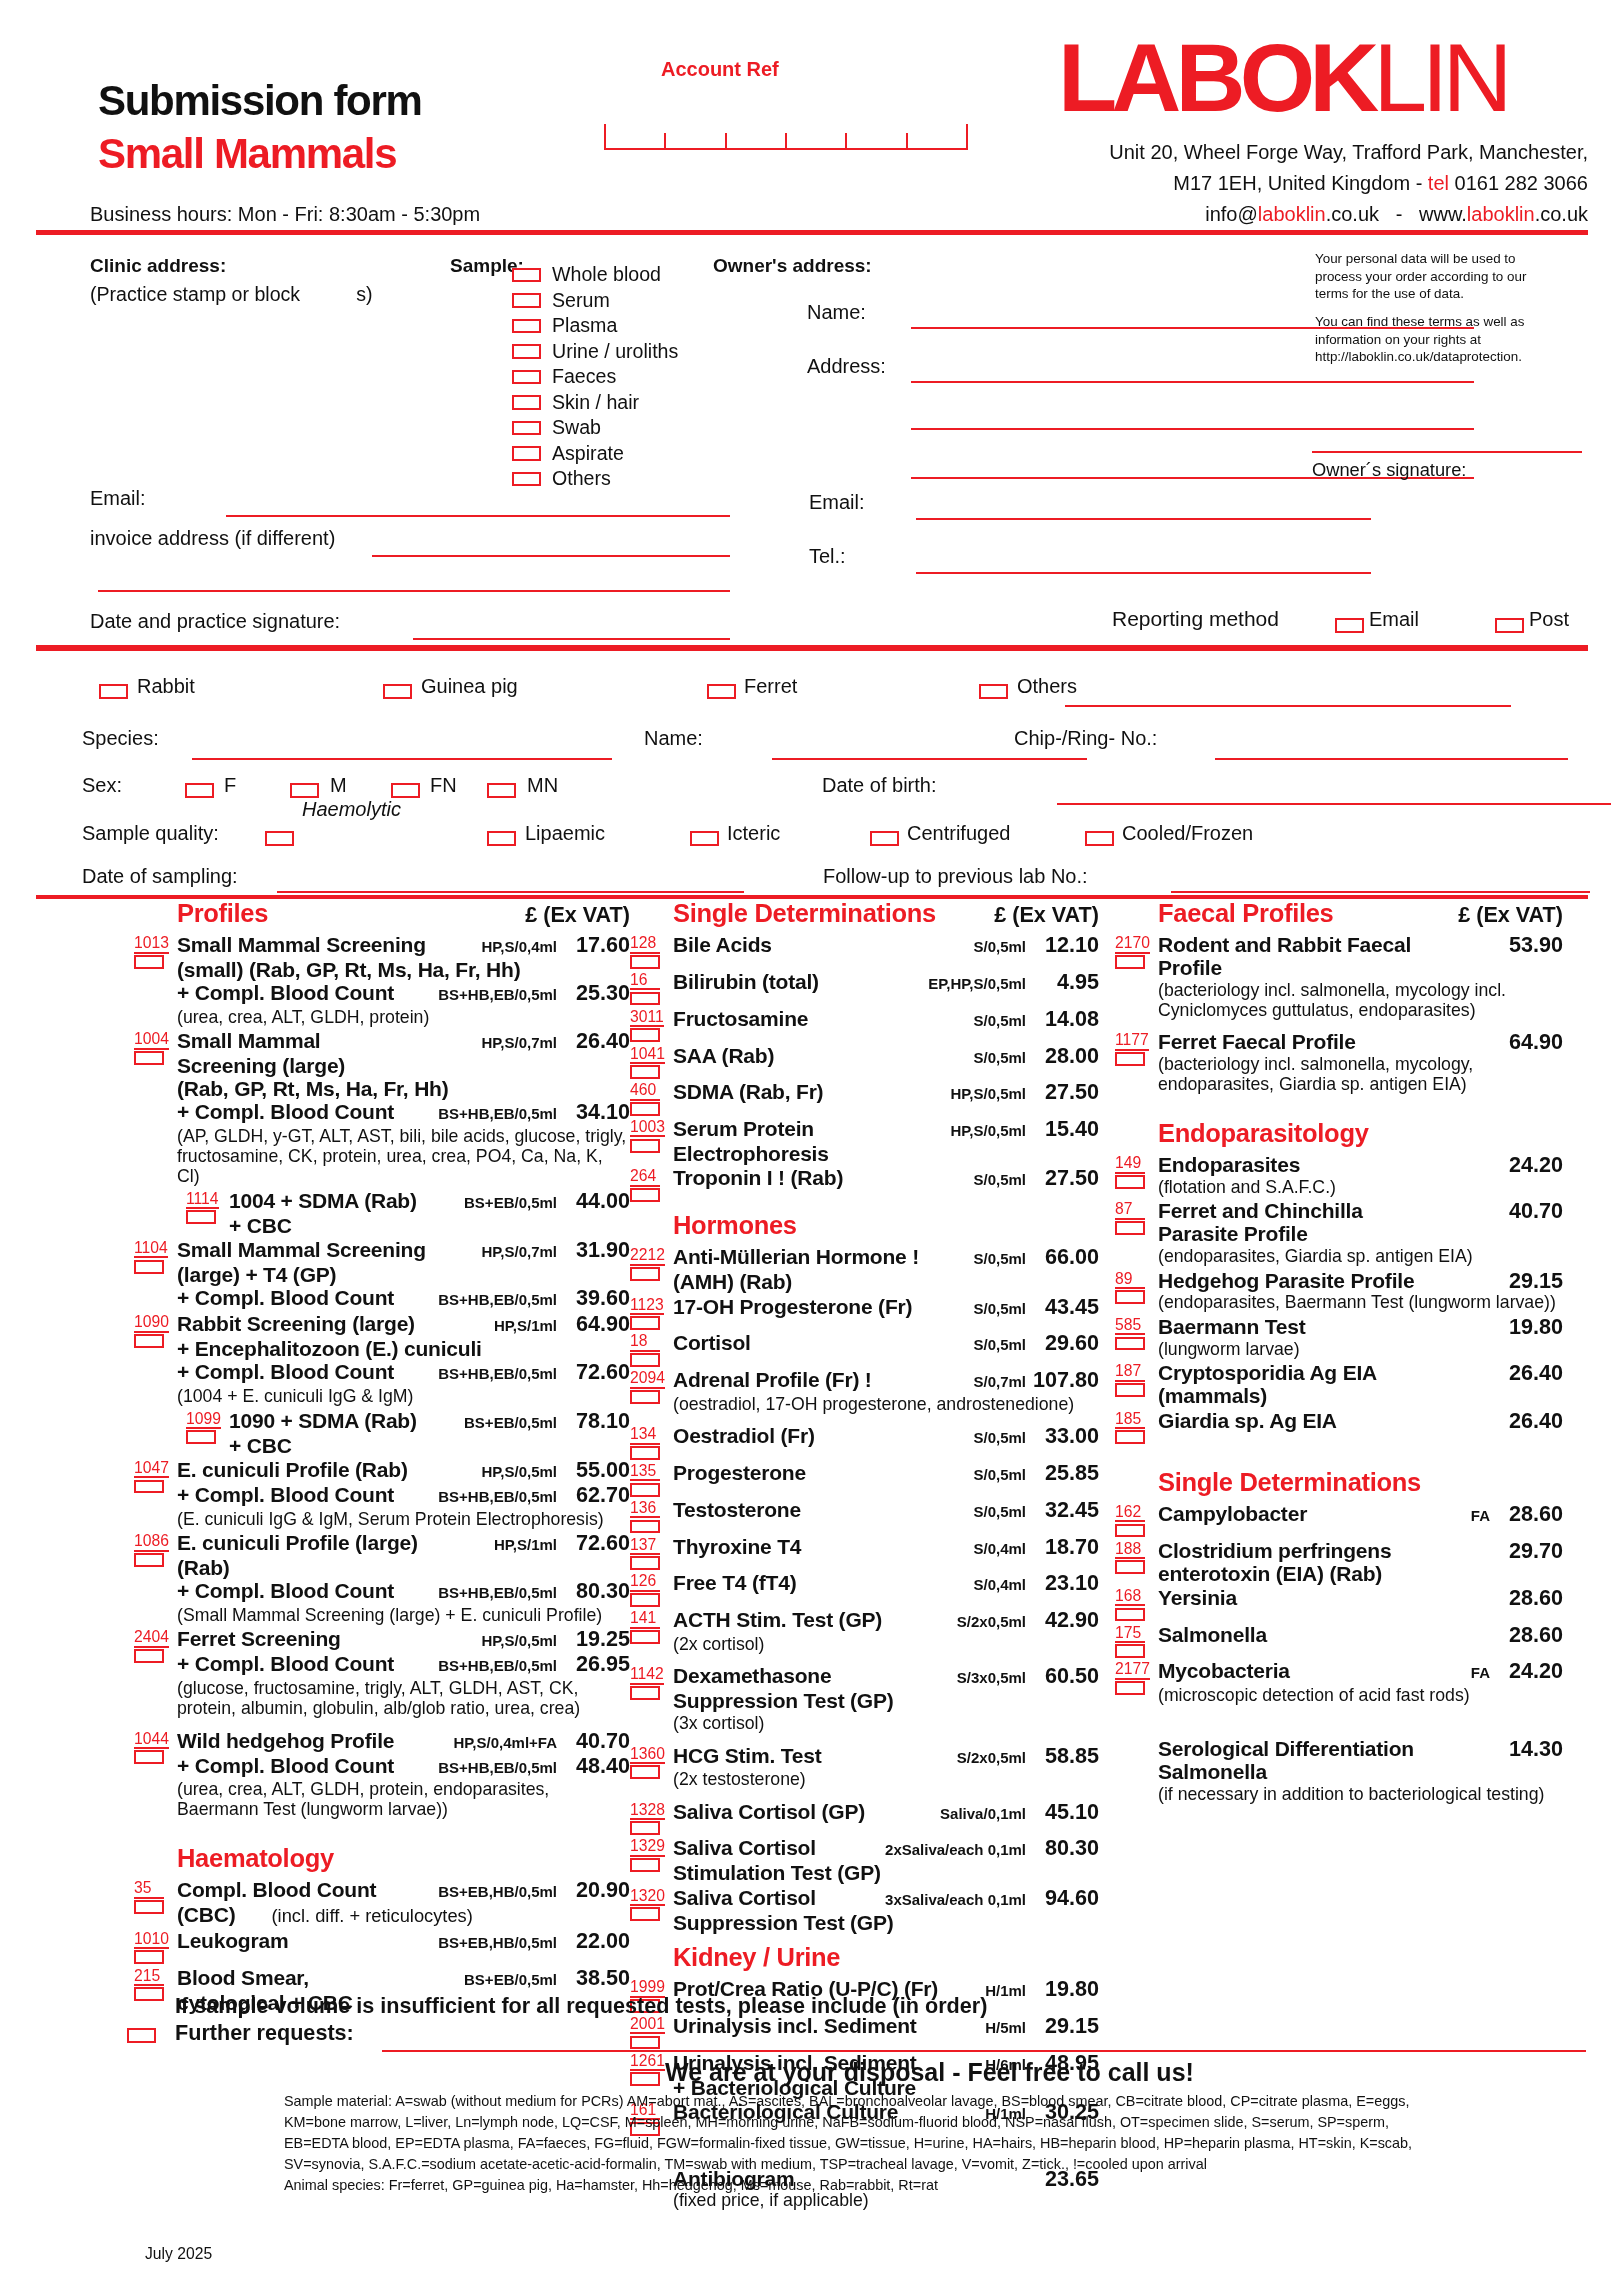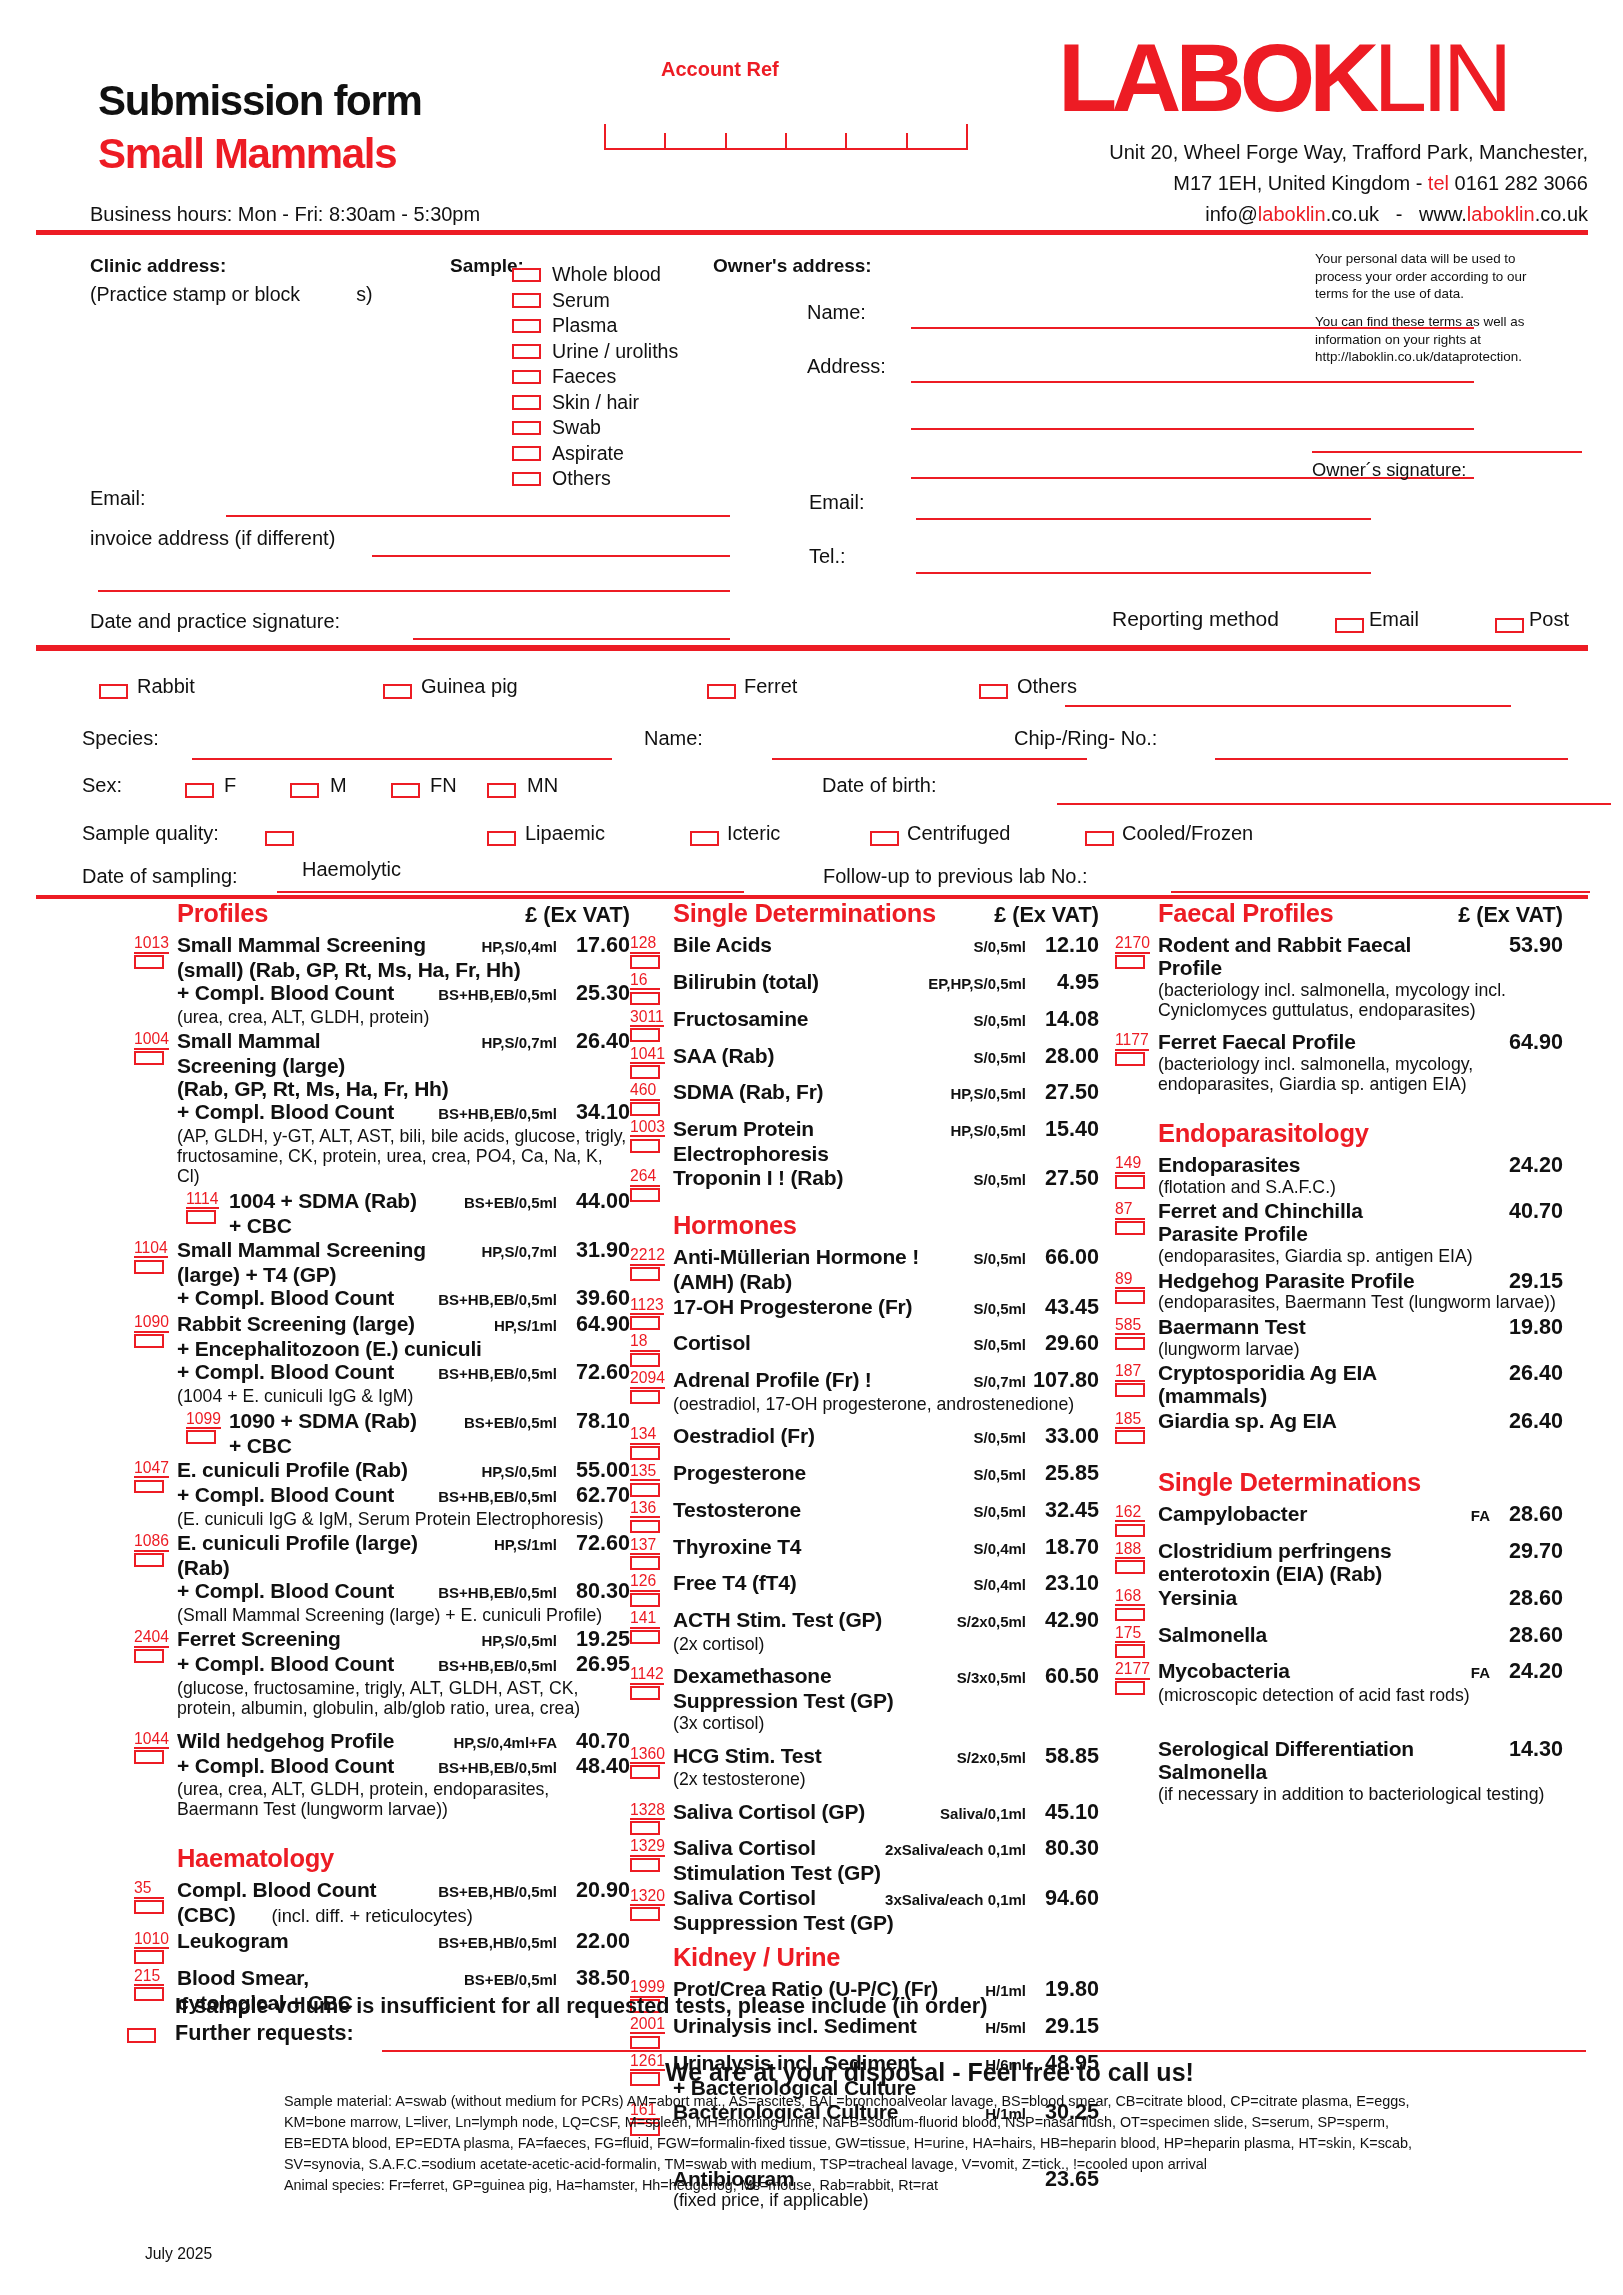--- a/index.html
+++ b/index.html
@@ -188,21 +188,21 @@
     <div class="abs lab31" style="left: 430px; top: 774px;">FN</div>
     <span class="cb abs" style="left: 487px; top: 783px;"></span>
     <div class="abs lab31" style="left: 527px; top: 774px;">MN</div>
   </div>
 <div class="abs lab31" style="left:822px;top:774px">Date of birth:</div>
 <div class="rline" style="left:1057px;top:803px;width:554px"></div>
 
 <div class="abs lab31" style="left:82px;top:822px">Sample quality:</div>
 <div id="quality-row">
     <span class="cb abs" style="left: 265px; top: 831px;"></span>
-    <div class="abs lab31" style="left: 302px; top: 858px;">Haemolytic</div>
+    <div class="abs lab31" style="left: 302px; top: 798px; font-style: italic;">Haemolytic</div>
     <span class="cb abs" style="left: 487px; top: 831px;"></span>
     <div class="abs lab31" style="left: 525px; top: 822px;">Lipaemic</div>
     <span class="cb abs" style="left: 690px; top: 831px;"></span>
     <div class="abs lab31" style="left: 727px; top: 822px;">Icteric</div>
     <span class="cb abs" style="left: 870px; top: 831px;"></span>
     <div class="abs lab31" style="left: 907px; top: 822px;">Centrifuged</div>
     <span class="cb abs" style="left: 1085px; top: 831px;"></span>
     <div class="abs lab31" style="left: 1122px; top: 822px;">Cooled/Frozen</div>
   </div>
 

